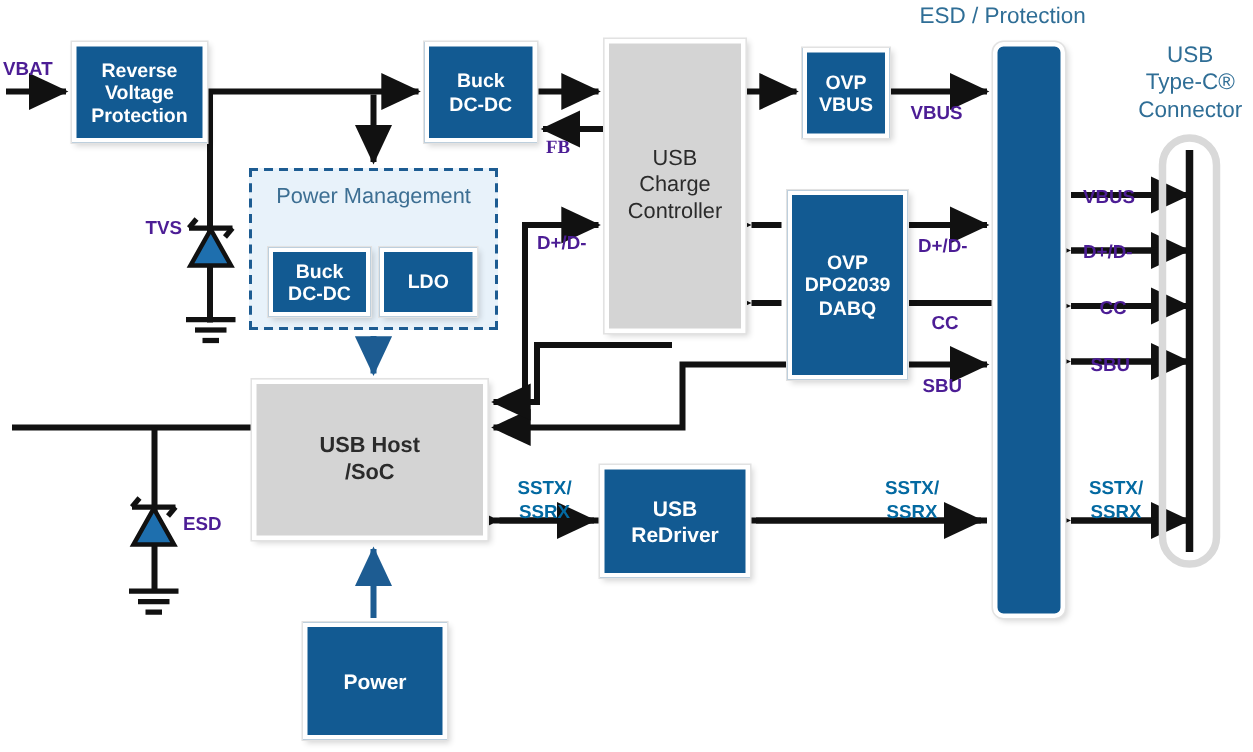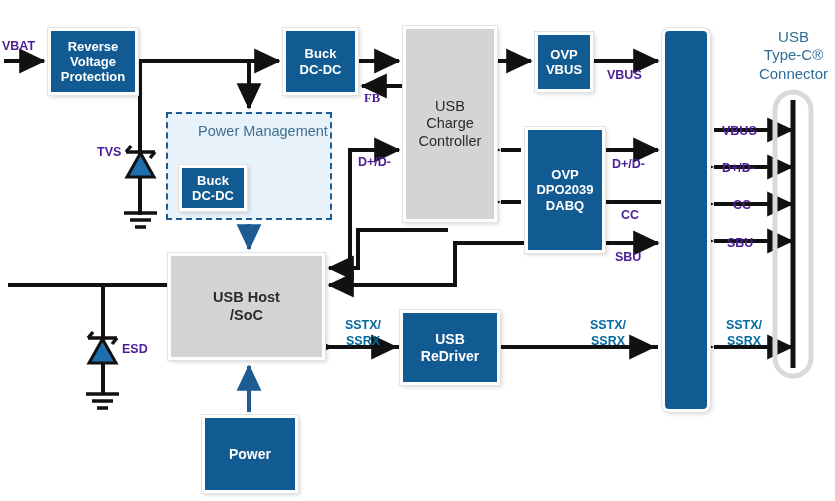--- a/index.html
+++ b/index.html
@@ -171,47 +171,51 @@
     <span style="white-space:pre-line">OVP
 VBUS</span>
   </div>
 
   <div class="blk blue sm" style="left:525px;top:127px;width:80px;height:126px;">
     <span style="white-space:pre-line">OVP
 DPO2039
 DABQ</span>
   </div>
 
-  <div class="dashed" style="left:166px;top:112px;width:166px;height:108px;padding-left:14px;">
+  <div class="dashed" style="left:166px;top:112px;width:166px;height:108px;">
     <div class="pm-title" style="top:9px;" style2="">Power
 Management</div>
   </div>
   <div class="blk blue sm" style="left:179px;top:165px;width:68px;height:46px;">
     <span style="white-space:pre-line">Buck
 DC-DC</span>
   </div>
+  <div class="blk blue sm" style="left:253px;top:165px;width:65px;height:46px;">
+    <span style="white-space:pre-line">LDO</span>
+  </div>
 
   <div class="blk grey md" style="left:168px;top:253px;width:157px;height:107px;font-weight:bold;">
     <span style="white-space:pre-line">USB Host
 /SoC</span>
   </div>
 
   <div class="blk blue md" style="left:400px;top:310px;width:100px;height:75px;">
     <span style="white-space:pre-line">USB
 ReDriver</span>
   </div>
 
   <div class="blk blue md" style="left:202px;top:415px;width:96px;height:78px;">
     <span style="white-space:pre-line">Power</span>
   </div>
 
   <div class="blk blue" style="left:662px;top:28px;width:48px;height:384px;border-radius:7px;">
     <span></span>
   </div>
 
+  <div class="ttl" style="left:613px;top:2px;">ESD / Protection</div>
   <div class="ttl-c" style="left:752px;top:28px;width:83px;white-space:pre-line;">USB
 Type-C®
 Connector</div>
 
   <div class="lbl" style="left:2px;top:39px;">VBAT</div>
   <div class="lbl" style="left:97px;top:145px;">TVS</div>
   <div class="lbl" style="left:122px;top:342px;">ESD</div>
   <div class="lbl" style="left:364px;top:91px;font-family:Liberation Serif, serif;">FB</div>
   <div class="lbl" style="left:358px;top:155px;">D+/D-</div>
 

